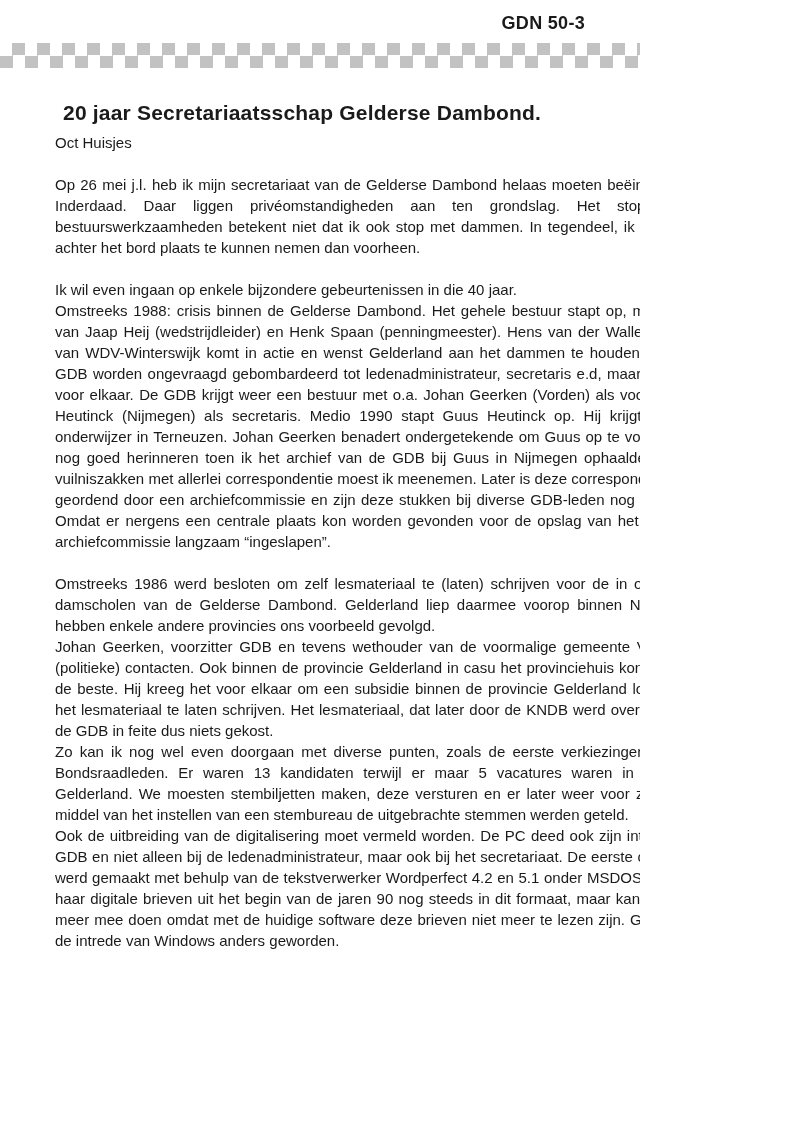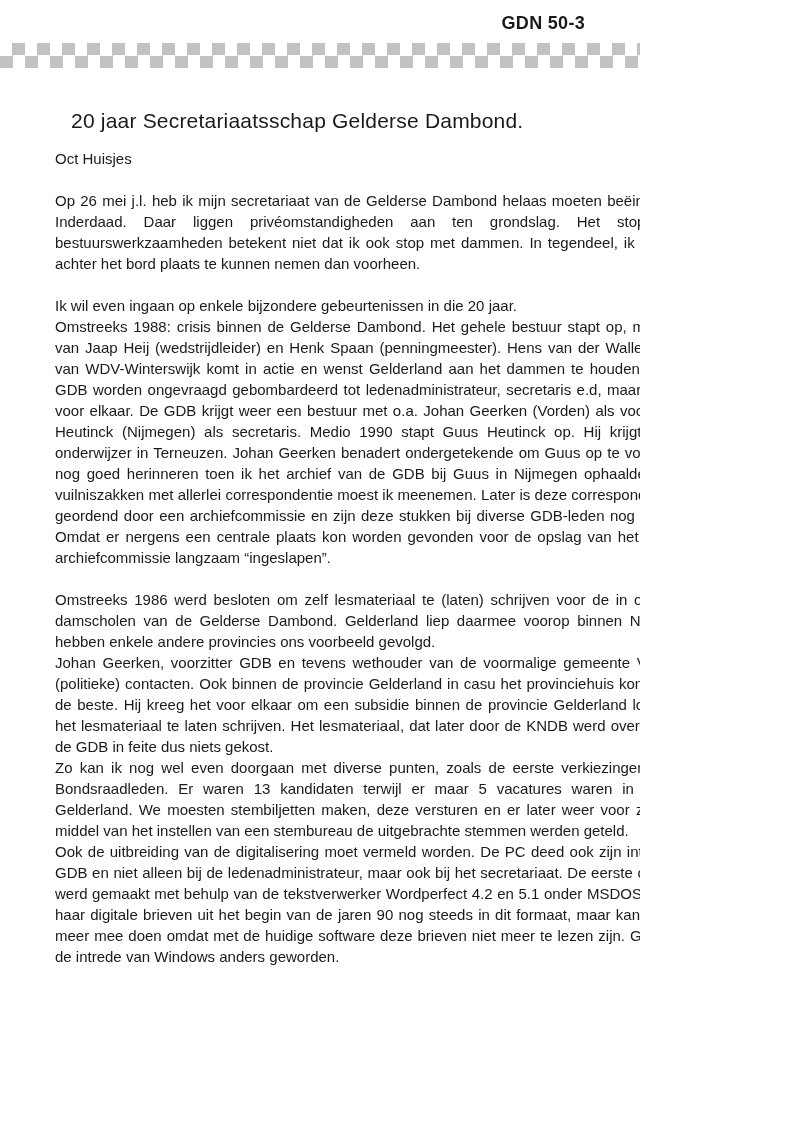--- a/index.html
+++ b/index.html
@@ -39,23 +39,23 @@
     );
     background-size: 25px 25px;
   }
   .article {
     position: absolute;
     left: 55px;
     top: 93px;
     width: 690px;
   }
   .article-title {
-    margin: 16px;
+    margin: 8px;
     font-size: 21px;
-    font-weight: normal;
+    font-weight: bold;
     line-height: 24px;
     letter-spacing: 0.2px;
   }
   .article-author {
     margin: 1px 0 0 0;
     font-size: 15px;
     line-height: 20px;
   }
   .para {
     margin: 0;
@@ -85,21 +85,21 @@
   </div>
 
   <div class="checker-band"></div>
 
   <div class="article">
     <h1 class="article-title">20 jaar Secretariaatsschap Gelderse Dambond.</h1>
     <div class="article-author">Oct Huisjes</div>
 
     <p class="para gap">Op 26 mei j.l. heb ik mijn secretariaat van de Gelderse Dambond helaas moeten beëindigen. Helaas? Inderdaad. Daar liggen privéomstandigheden aan ten grondslag. Het stoppen van de bestuurswerkzaamheden betekent niet dat ik ook stop met dammen. In tegendeel, ik hoop nog meer achter het bord plaats te kunnen nemen dan voorheen.</p>
 
-    <p class="para gap">Ik wil even ingaan op enkele bijzondere gebeurtenissen in die 20 jaar.</p>
+    <p class="para gap">Ik wil even ingaan op enkele bijzondere gebeurtenissen in die 40 jaar.</p>
 
     <p class="para">Omstreeks 1988: crisis binnen de Gelderse Dambond. Het gehele bestuur stapt op, met uitzondering van Jaap Heij (wedstrijdleider) en Henk Spaan (penningmeester). Hens van der Walle, oud voorzitter van WDV-Winterswijk komt in actie en wenst Gelderland aan het dammen te houden. Leden van de GDB worden ongevraagd gebombardeerd tot ledenadministrateur, secretaris e.d, maar Hens krijgt het voor elkaar. De GDB krijgt weer een bestuur met o.a. Johan Geerken (Vorden) als voorzitter en Guus Heutinck (Nijmegen) als secretaris. Medio 1990 stapt Guus Heutinck op. Hij krijgt een baan als onderwijzer in Terneuzen. Johan Geerken benadert ondergetekende om Guus op te volgen. Ik kan me nog goed herinneren toen ik het archief van de GDB bij Guus in Nijmegen ophaalde. Diverse volle vuilniszakken met allerlei correspondentie moest ik meenemen. Later is deze correspondentie wat meer geordend door een archiefcommissie en zijn deze stukken bij diverse GDB-leden nog thuis aanwezig. Omdat er nergens een centrale plaats kon worden gevonden voor de opslag van het archief is deze archiefcommissie langzaam “ingeslapen”.</p>
 
     <p class="para gap">Omstreeks 1986 werd besloten om zelf lesmateriaal te (laten) schrijven voor de in oprichting zijnde damscholen van de Gelderse Dambond. Gelderland liep daarmee voorop binnen Nederland. Later hebben enkele andere provincies ons voorbeeld gevolgd.</p>
 
     <p class="para">Johan Geerken, voorzitter GDB en tevens wethouder van de voormalige gemeente Vorden had zijn (politieke) contacten. Ook binnen de provincie Gelderland in casu het provinciehuis kon hij lobbyen als de beste. Hij kreeg het voor elkaar om een subsidie binnen de provincie Gelderland los te weken om het lesmateriaal te laten schrijven. Het lesmateriaal, dat later door de KNDB werd overgenomen, heeft de GDB in feite dus niets gekost.</p>
 
     <p class="para">Zo kan ik nog wel even doorgaan met diverse punten, zoals de eerste verkiezingen van Gelderse Bondsraadleden. Er waren 13 kandidaten terwijl er maar 5 vacatures waren in te vullen door Gelderland. We moesten stembiljetten maken, deze versturen en er later weer voor zorgen dat door middel van het instellen van een stembureau de uitgebrachte stemmen werden geteld.</p>
 
     <p class="para">Ook de uitbreiding van de digitalisering moet vermeld worden. De PC deed ook zijn intrede binnen de GDB en niet alleen bij de ledenadministrateur, maar ook bij het secretariaat. De eerste correspondentie werd gemaakt met behulp van de tekstverwerker Wordperfect 4.2 en 5.1 onder MSDOS. De GDB heeft haar digitale brieven uit het begin van de jaren 90 nog steeds in dit formaat, maar kan er helaas niets meer mee doen omdat met de huidige software deze brieven niet meer te lezen zijn. Gelukkig is dit bij de intrede van Windows anders geworden.</p>

